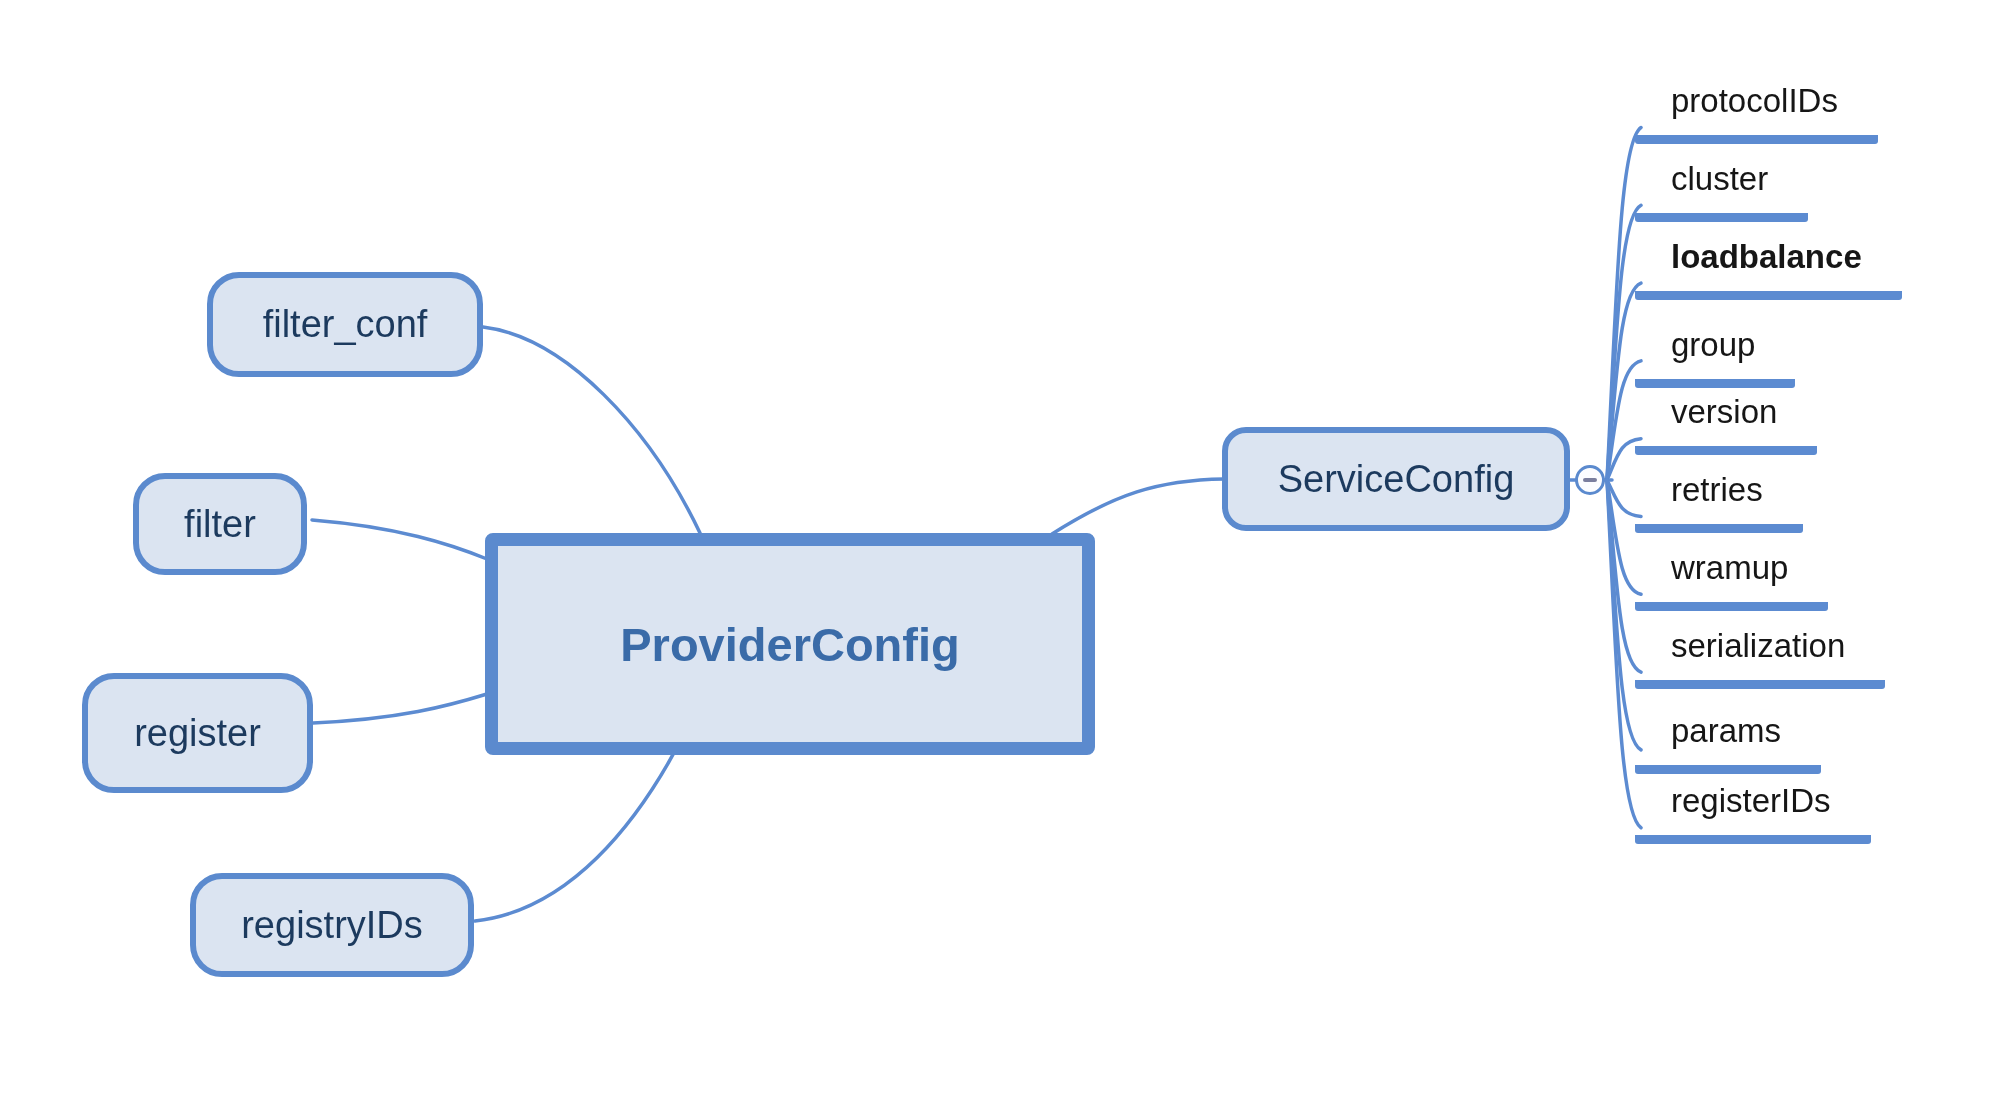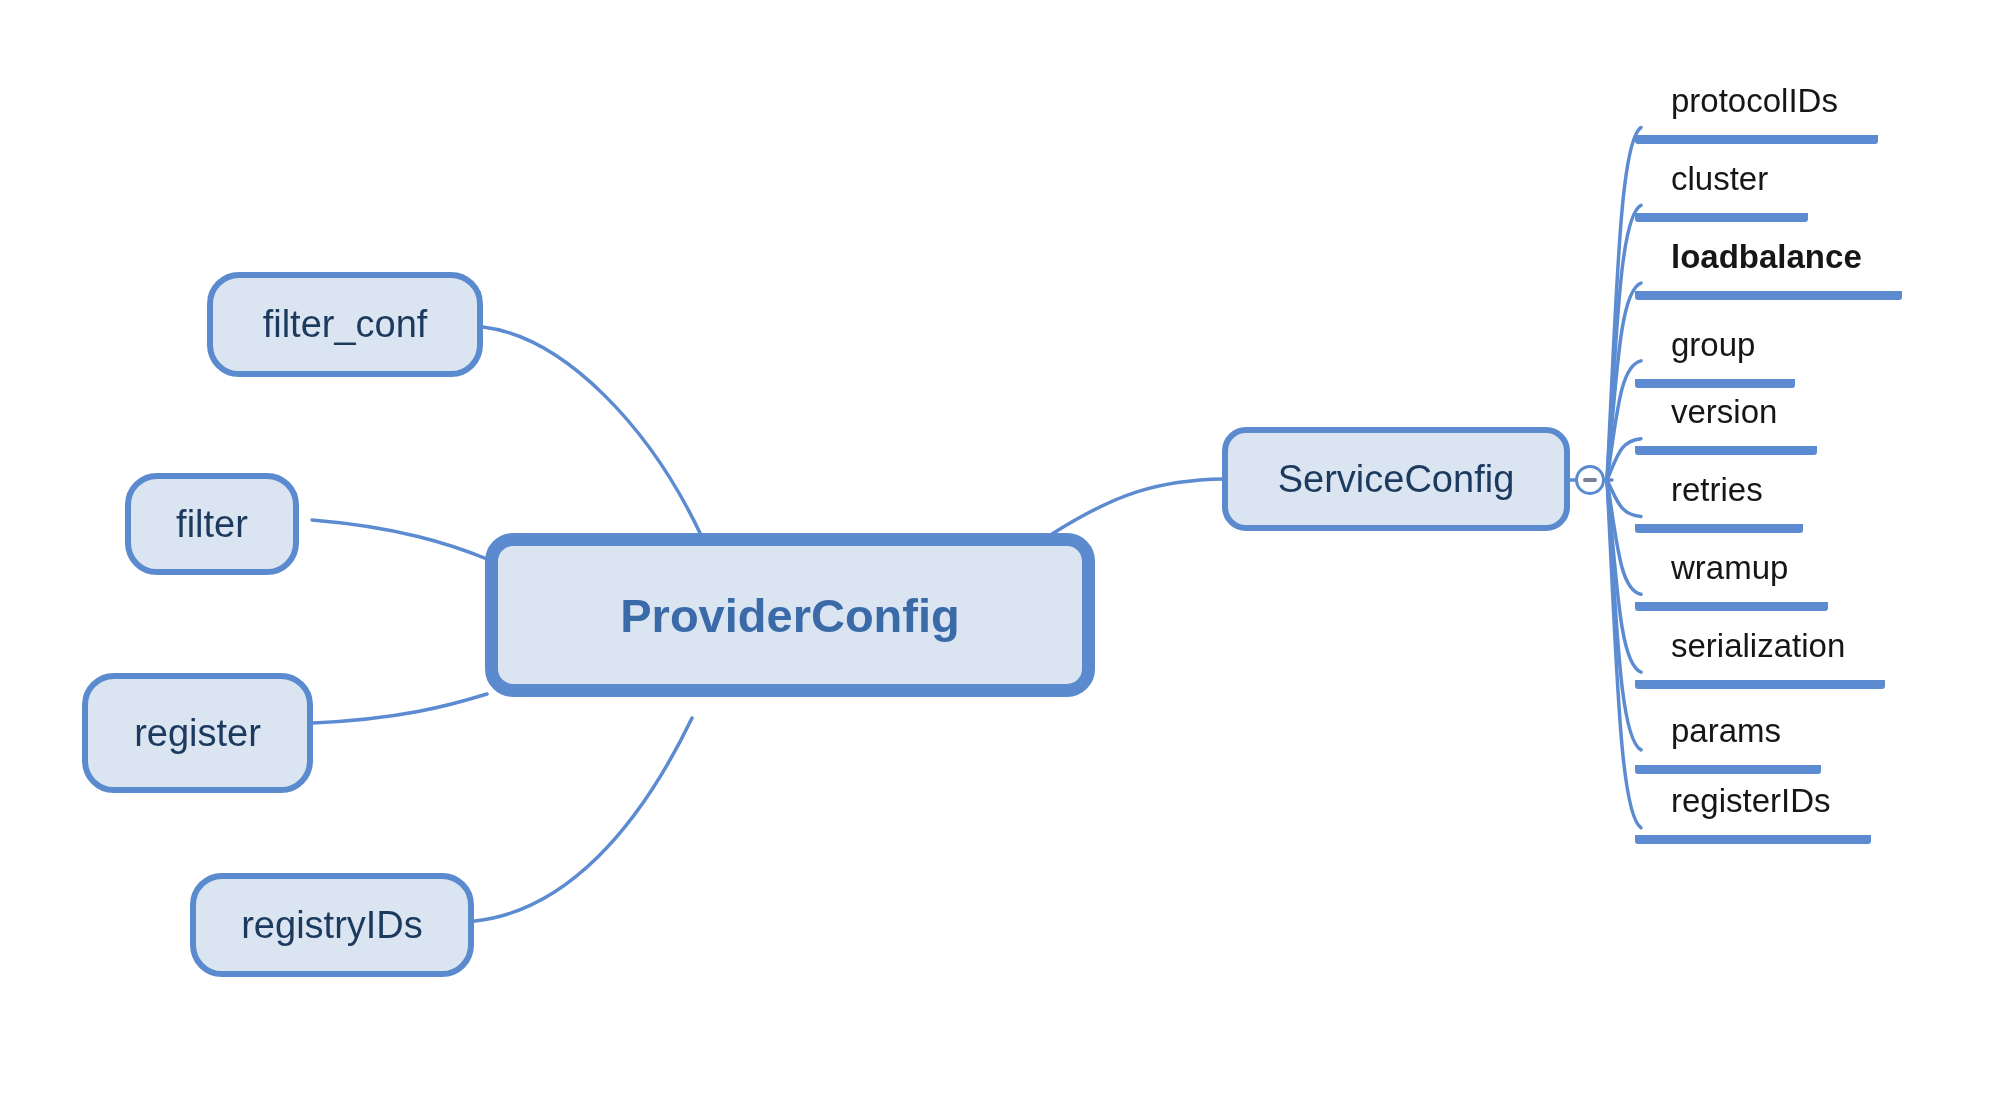--- a/index.html
+++ b/index.html
@@ -32,27 +32,27 @@
     border-radius:32px;
     display:flex;
     align-items:center;
     justify-content:center;
     color:var(--node-text);
     font-size:38px;
     white-space:nowrap;
     z-index:1;
   }
   #n-filter-conf{left:207px;top:272px;width:276px;height:105px;}
-  #n-filter{left:125px;top:473px;width:174px;height:102px;}
+  #n-filter{left:133px;top:473px;width:174px;height:102px;}
   #n-register{left:82px;top:673px;width:231px;height:120px;}
   #n-registryids{left:190px;top:873px;width:284px;height:104px;}
   #n-service{left:1222px;top:427px;width:348px;height:104px;border-radius:24px;}
   #n-root{
-    left:485px;top:533px;width:610px;height:164px;
-    border-width:13px;border-radius:28px;
+    left:485px;top:533px;width:610px;height:222px;
+    border-width:13px;border-radius:8px;
     font-weight:bold;font-size:47px;color:var(--root-text);
   }
 
   #toggle{
     position:absolute;
     left:1575px;top:465px;
     width:30px;height:30px;
     box-sizing:border-box;
     border:3px solid var(--node-border);
     border-radius:50%;

